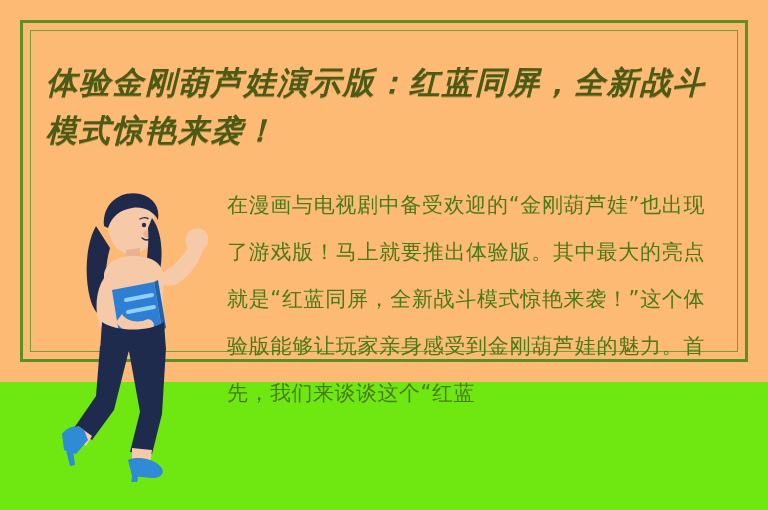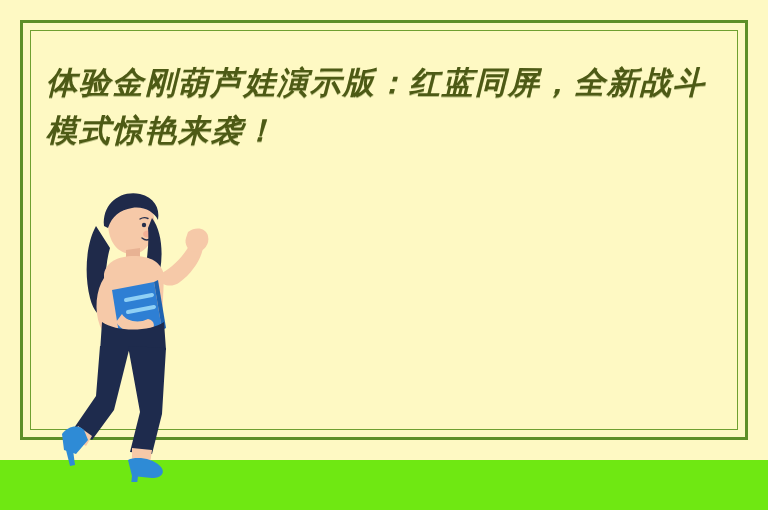--- a/index.html
+++ b/index.html
@@ -5,22 +5,22 @@
   * { margin:0; padding:0; box-sizing:border-box; }
   html, body {
     width:768px; height:510px;
     overflow:hidden;
     background:#6FE812;
     font-family:"DejaVu Sans", sans-serif;
   }
 
   #poster{
     position:relative;
-    width:768px; height:460px;
-    background:#fef9c3;
+    width:768px; height:382px;
+    background:#fdba74;
   }
 
   
   .frame-outer{
     position:absolute;
     left:20px; top:20px; right:20px; bottom:20px;
     border:3px solid #5E8F27;
     pointer-events:none;
   }
   .frame-inner{
@@ -126,14 +126,15 @@
       <path d="M76 266 L96 268 L94 282 L76 280 Z" fill="#F6C9A8"></path>
 
       <path d="M6 252 C12 244 22 242 28 248 L32 258 L20 272 L8 268 Z" fill="#2E8BD6"></path>
       <path d="M10 268 L14 284 L19 283 L17 268 Z" fill="#2E8BD6"></path>
 
       <path d="M72 278 C80 274 96 276 104 284 C110 290 106 296 96 296 L76 294 Z" fill="#2E8BD6"></path>
       <path d="M76 294 L74 312 L80 312 L82 294 Z" fill="#2E8BD6"></path>
     </svg>
   </div>
 
+  <p class="body-copy">在漫画与电视剧中备受欢迎的“金刚葫芦娃”也出现了游戏版！马上就要推出体验版。其中最大的亮点就是“红蓝同屏，全新战斗模式惊艳来袭！”这个体验版能够让玩家亲身感受到金刚葫芦娃的魅力。首先，我们来谈谈这个“红蓝</p>
 
 </div>
 
 </body></html>

